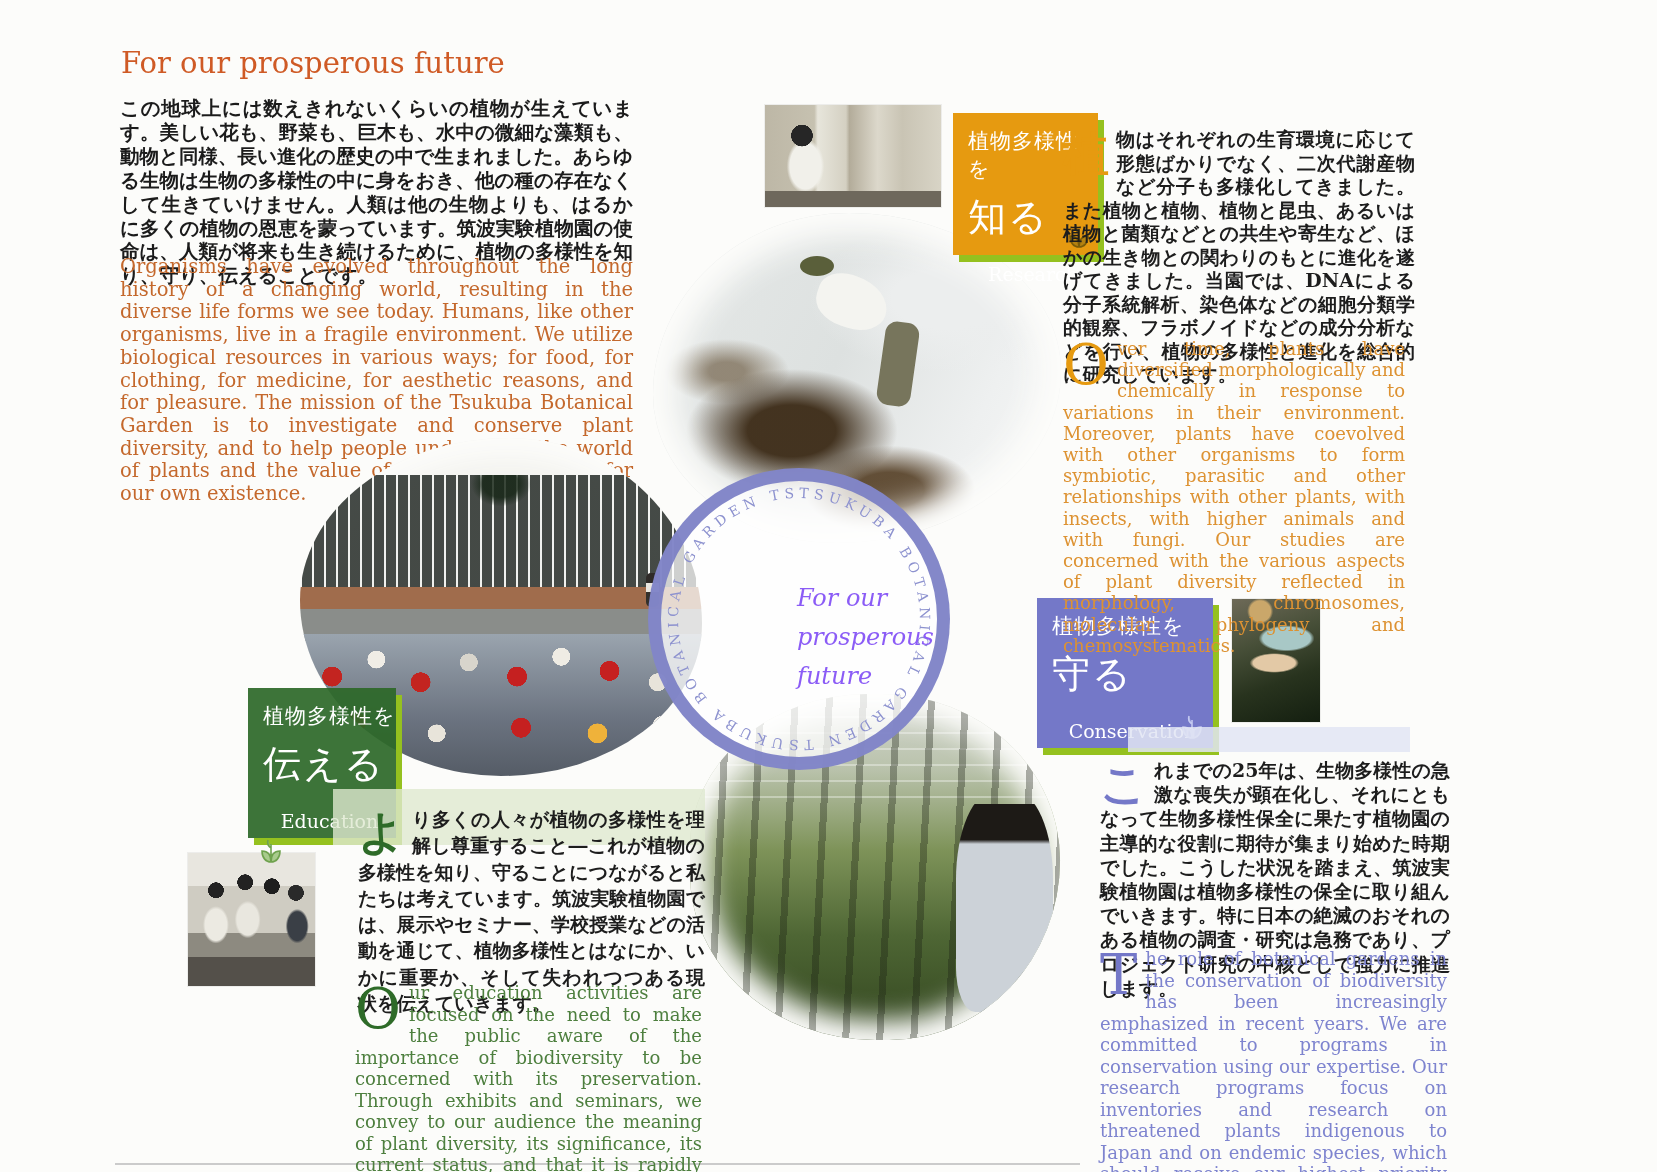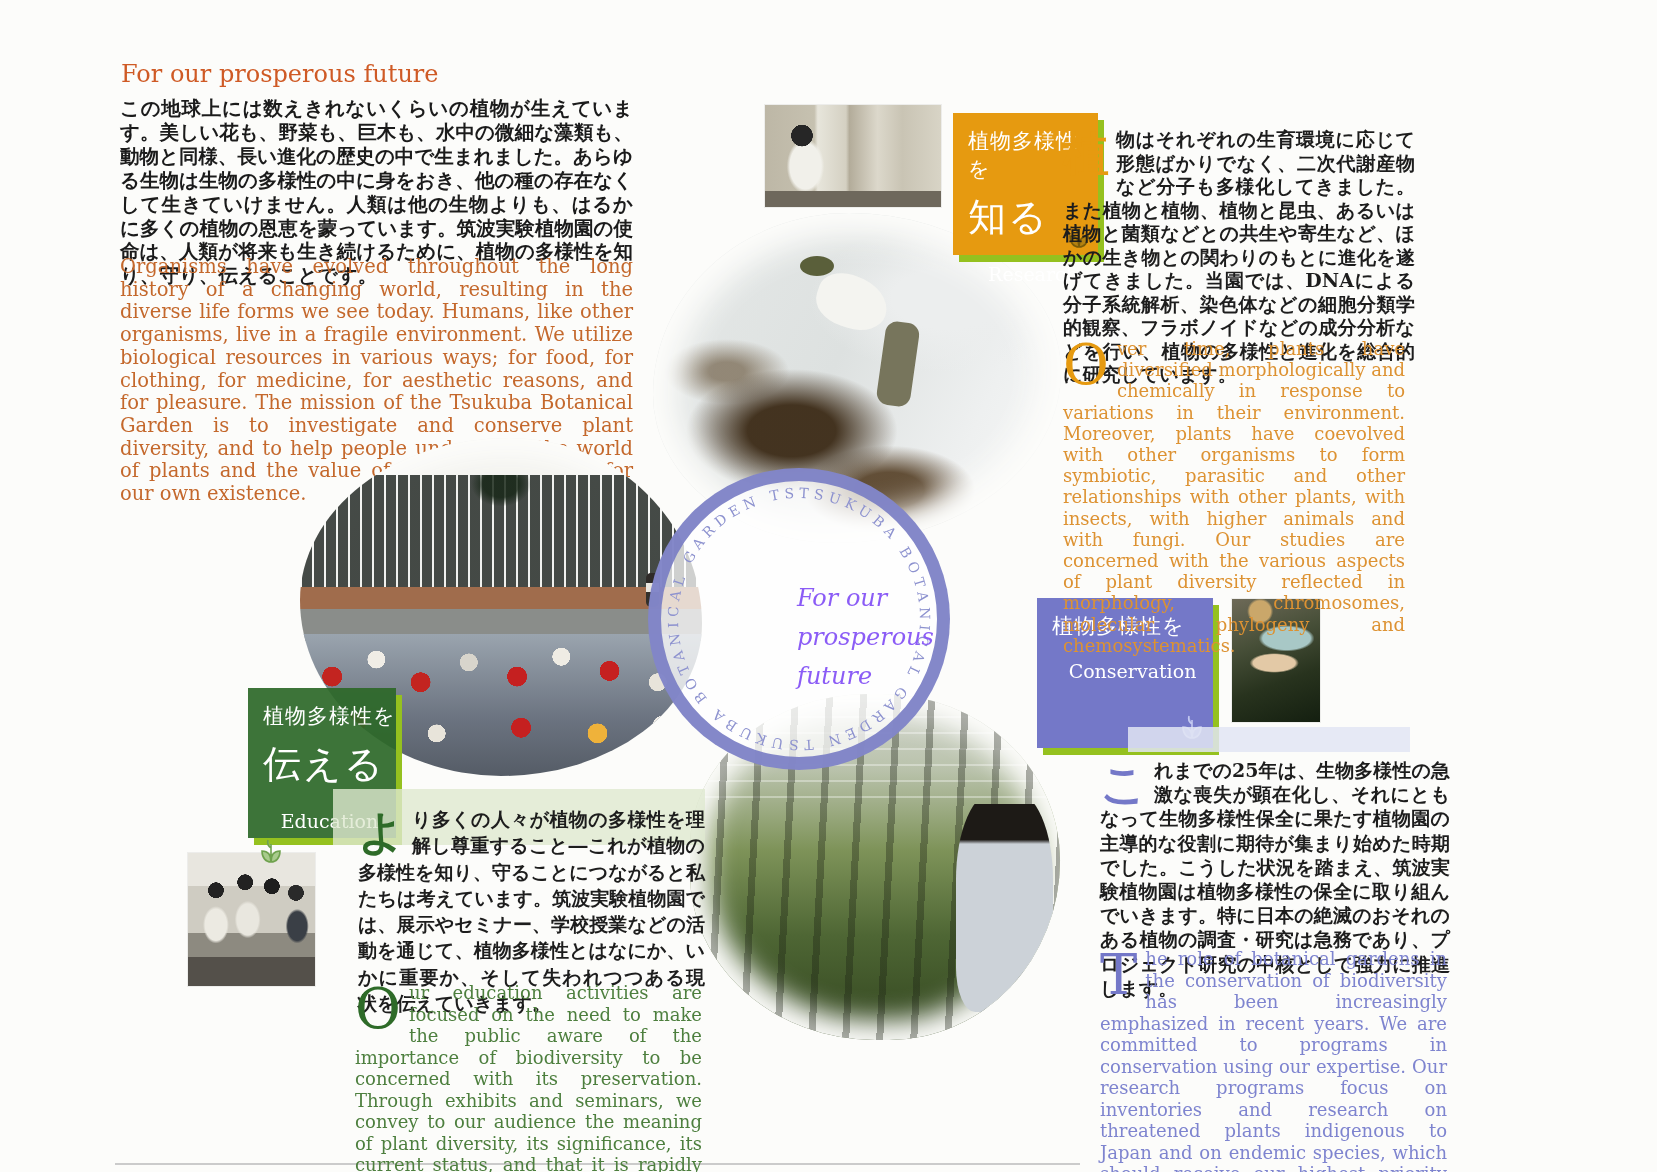--- a/index.html
+++ b/index.html
@@ -8,21 +8,21 @@
     --green-text:#3c7231; --green-light:#4d7f3e; --ink:#1c1c1c;
     --pale-green:#dee9cd; --pale-blue:#e2e5f3; --paper:#fcfcfa;
   }
   html,body{margin:0;padding:0;background:#e8e8e8;}
   .canvas{
     position:relative; width:1657px; height:1172px; background:var(--paper);
     overflow:hidden; font-family:"DejaVu Serif","Liberation Serif",serif; color:var(--ink);
   }
   
   .title-jp{position:absolute;left:118px;top:4px;font-size:46px;font-weight:700;letter-spacing:2px;color:#161616;}
-  .title-en{position:absolute;left:121px;top:60px;font-size:24px;color:#cf5a25;}
+  .title-en{position:absolute;left:121px;top:46px;font-size:29px;color:#cf5a25;}
   .intro-jp{position:absolute;left:120px;top:97px;width:513px;font-size:19.5px;line-height:23.9px;font-weight:600;text-align:justify;color:#1b1b1b;}
   .intro-en{position:absolute;left:120px;top:256px;width:513px;font-size:19.5px;line-height:22.7px;text-align:justify;color:var(--orange-text);}
   
   .jp-body{position:absolute;font-size:19px;font-weight:600;text-align:justify;color:#1d1d1d;}
   .en-body{position:absolute;font-size:18px;text-align:justify;}
   .dropcap{float:left;font-weight:600;}
   .dc-jp{font-size:46px;line-height:44px;margin:4px 7px 0 0;}
   .dc-en{font-size:56px;line-height:44px;margin:5px 8px 0 0;font-weight:400;}
   
   .tagbox{position:absolute;z-index:6;color:#fff;box-shadow:6px 7px 0 0 var(--lime);padding:14px 0 0 15px;box-sizing:border-box;}
@@ -166,20 +166,21 @@
     <div class="tag-small">植物多様性を</div>
     <div class="tag-big">知る</div>
     <div class="tag-en">Research</div>
     <svg class="sprout" style="right:8px;bottom:6px;" viewBox="0 0 22 26">
       <path d="M11 24 C11 16 7 13 2 13 C2 20 6 24 11 24 C11 16 15 13 20 13 C20 20 16 24 11 24 Z M11 24 L11 6 M11 10 C8 8 7 5 8 2" stroke="#7a5c08" stroke-width="1.6" fill="#8a6d10" fill-opacity=".55"></path>
     </svg>
   </div>
 
   <div class="tagbox" style="left:1037px;top:598px;width:176px;height:150px;background:var(--purple);">
     <div class="tag-small">植物多様性を</div>
+    <div class="tag-big">守る</div>
     <div class="tag-en">Conservation</div>
     <svg class="sprout" style="right:10px;bottom:8px;" viewBox="0 0 22 26">
       <path d="M11 24 C11 16 7 13 2 13 C2 20 6 24 11 24 C11 16 15 13 20 13 C20 20 16 24 11 24 Z M11 24 L11 6 M11 10 C8 8 7 5 8 2" stroke="#c3c9f0" stroke-width="1.6" fill="#aeb5ea" fill-opacity=".7"></path>
     </svg>
   </div>
 
   <div class="tagbox" style="left:248px;top:688px;width:148px;height:150px;background:rgba(45,104,40,.92);">
     <div class="tag-small">植物多様性を</div>
     <div class="tag-big">伝える</div>
     <div class="tag-en">Education</div>

